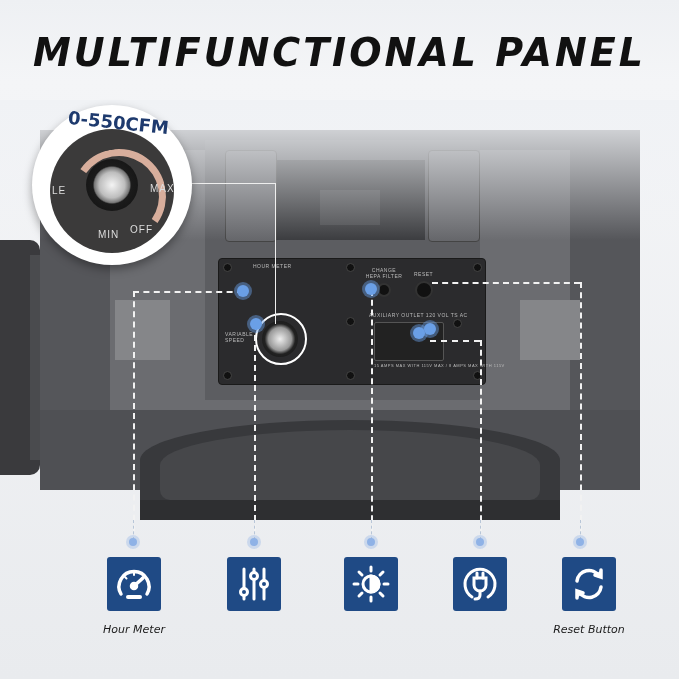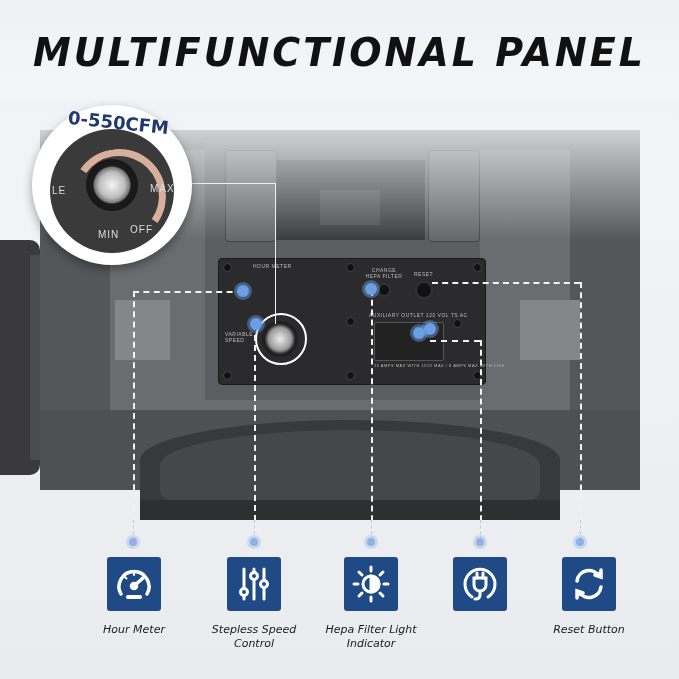--- a/index.html
+++ b/index.html
@@ -166,38 +166,36 @@
   <div class="icon-box">
     <svg width="40" height="40" viewBox="0 0 40 40" fill="none" stroke="#fff" stroke-width="3" stroke-linecap="round">
       <line x1="10" y1="5" x2="10" y2="35"></line>
         <circle cx="10" cy="28" r="3.5" fill="#1f4a85"></circle>
       <line x1="20" y1="5" x2="20" y2="35"></line>
         <circle cx="20" cy="12" r="3.5" fill="#1f4a85"></circle>
       <line x1="30" y1="5" x2="30" y2="35"></line>
         <circle cx="30" cy="20" r="3.5" fill="#1f4a85"></circle>
     </svg>
   </div>
-  <div class="flabel">Stepless Speed Control</div>
 </div>
 <div class="feature" style="left:316px">
   <div class="icon-box">
     <svg width="40" height="40" viewBox="0 0 40 40" fill="none" stroke="#fff" stroke-width="3" stroke-linecap="round">
       <circle cx="20" cy="20" r="8"></circle>
       <path d="M20 12 A8 8 0 0 1 20 28 Z" fill="#fff"></path>
       <line x1="20" y1="3" x2="20" y2="7"></line>
         <line x1="20" y1="33" x2="20" y2="37"></line>
       <line x1="3" y1="20" x2="7" y2="20"></line>
         <line x1="33" y1="20" x2="37" y2="20"></line>
       <line x1="8" y1="8" x2="11" y2="11"></line>
         <line x1="29" y1="29" x2="32" y2="32"></line>
       <line x1="32" y1="8" x2="29" y2="11"></line>
         <line x1="11" y1="29" x2="8" y2="32"></line>
     </svg>
   </div>
-  <div class="flabel">Hepa Filter Light Indicator</div>
 </div>
 <div class="feature" style="left:425px">
   <div class="icon-box">
     <svg width="40" height="40" viewBox="0 0 40 40" fill="none" stroke="#fff" stroke-width="3" stroke-linecap="round">
       <path d="M12 33 A15 15 0 1 1 28 33"></path>
       <path d="M14 14 L14 21 A6 6 0 0 0 26 21 L26 14 Z"></path>
       <line x1="17" y1="9" x2="17" y2="14"></line>
         <line x1="23" y1="9" x2="23" y2="14"></line>
       <path d="M20 27 L20 31 Q20 35 15 35"></path>
     </svg>

